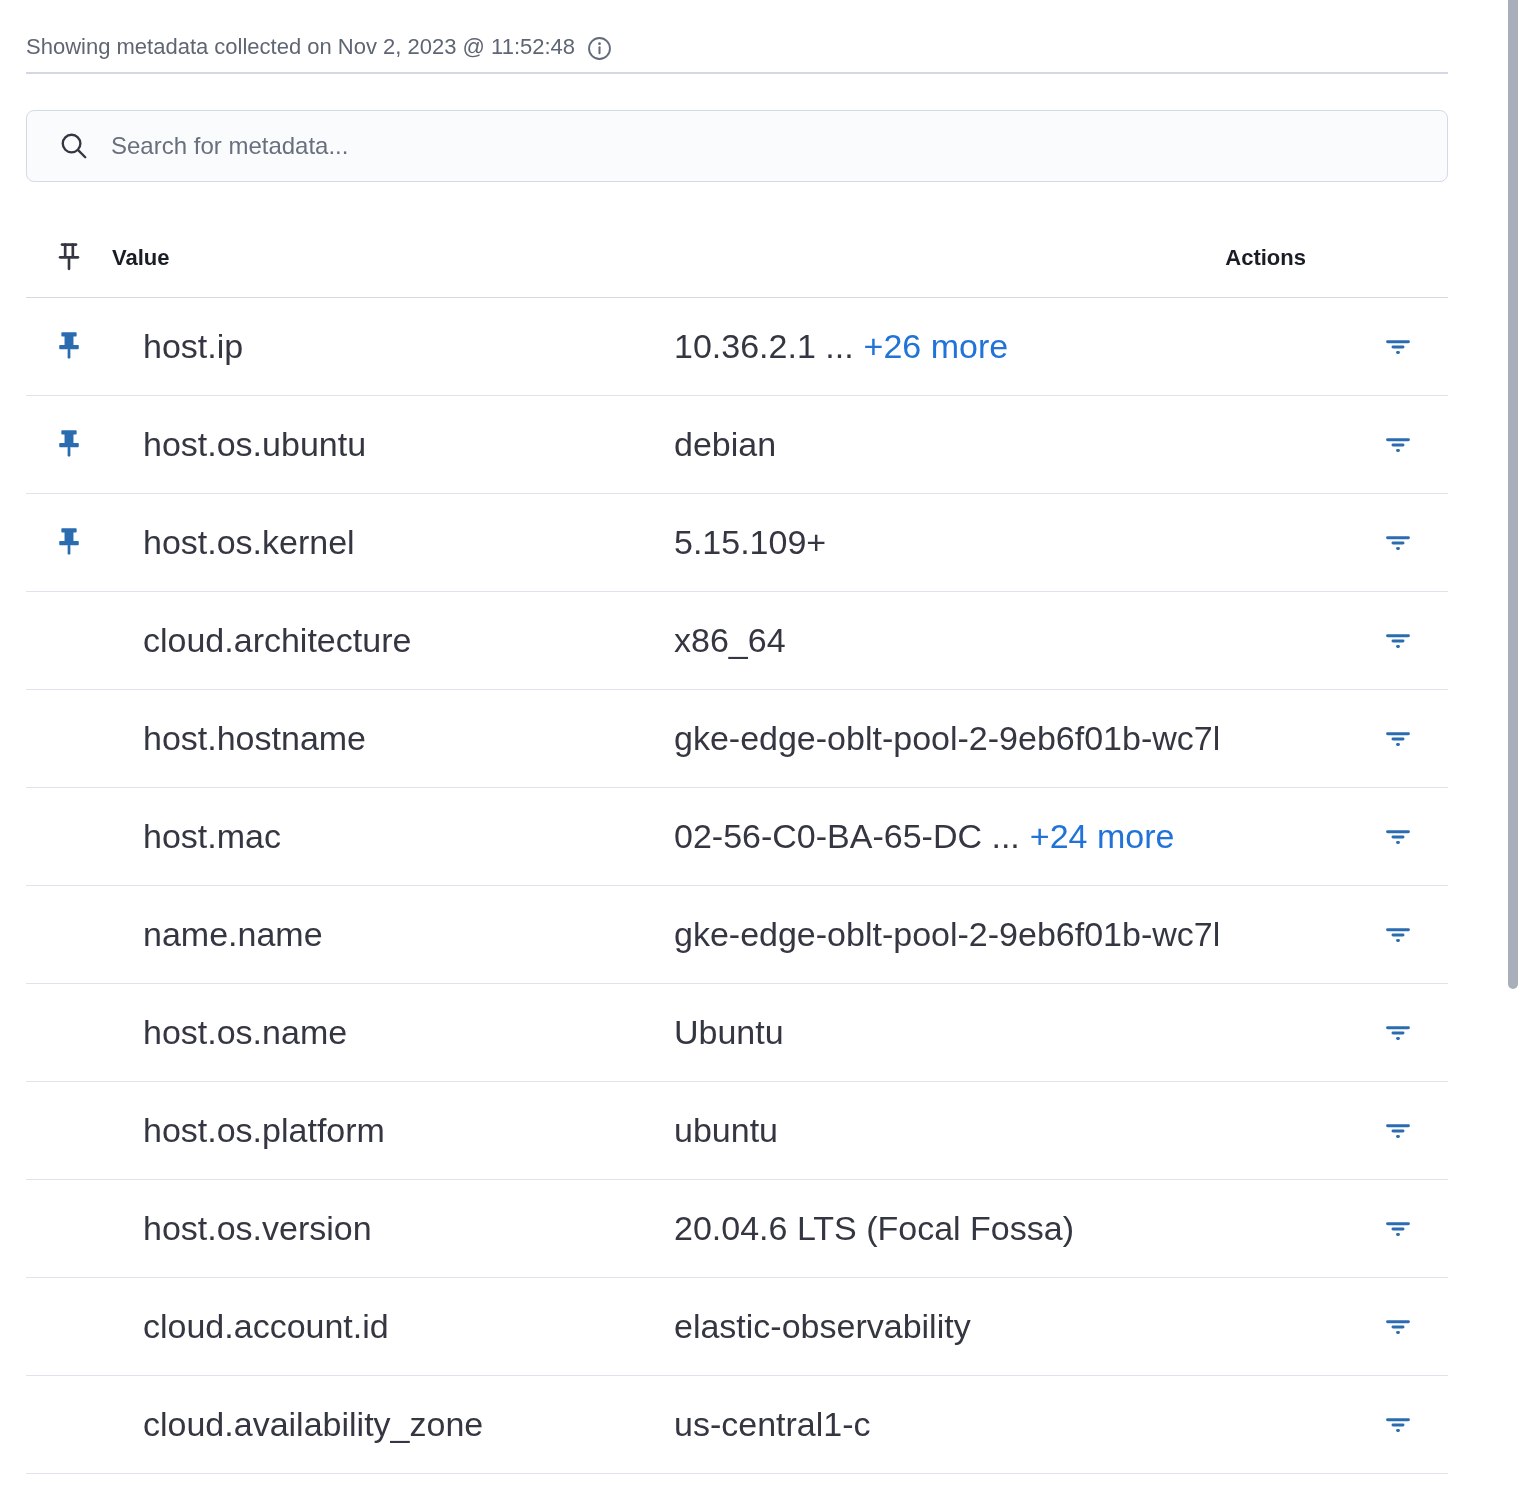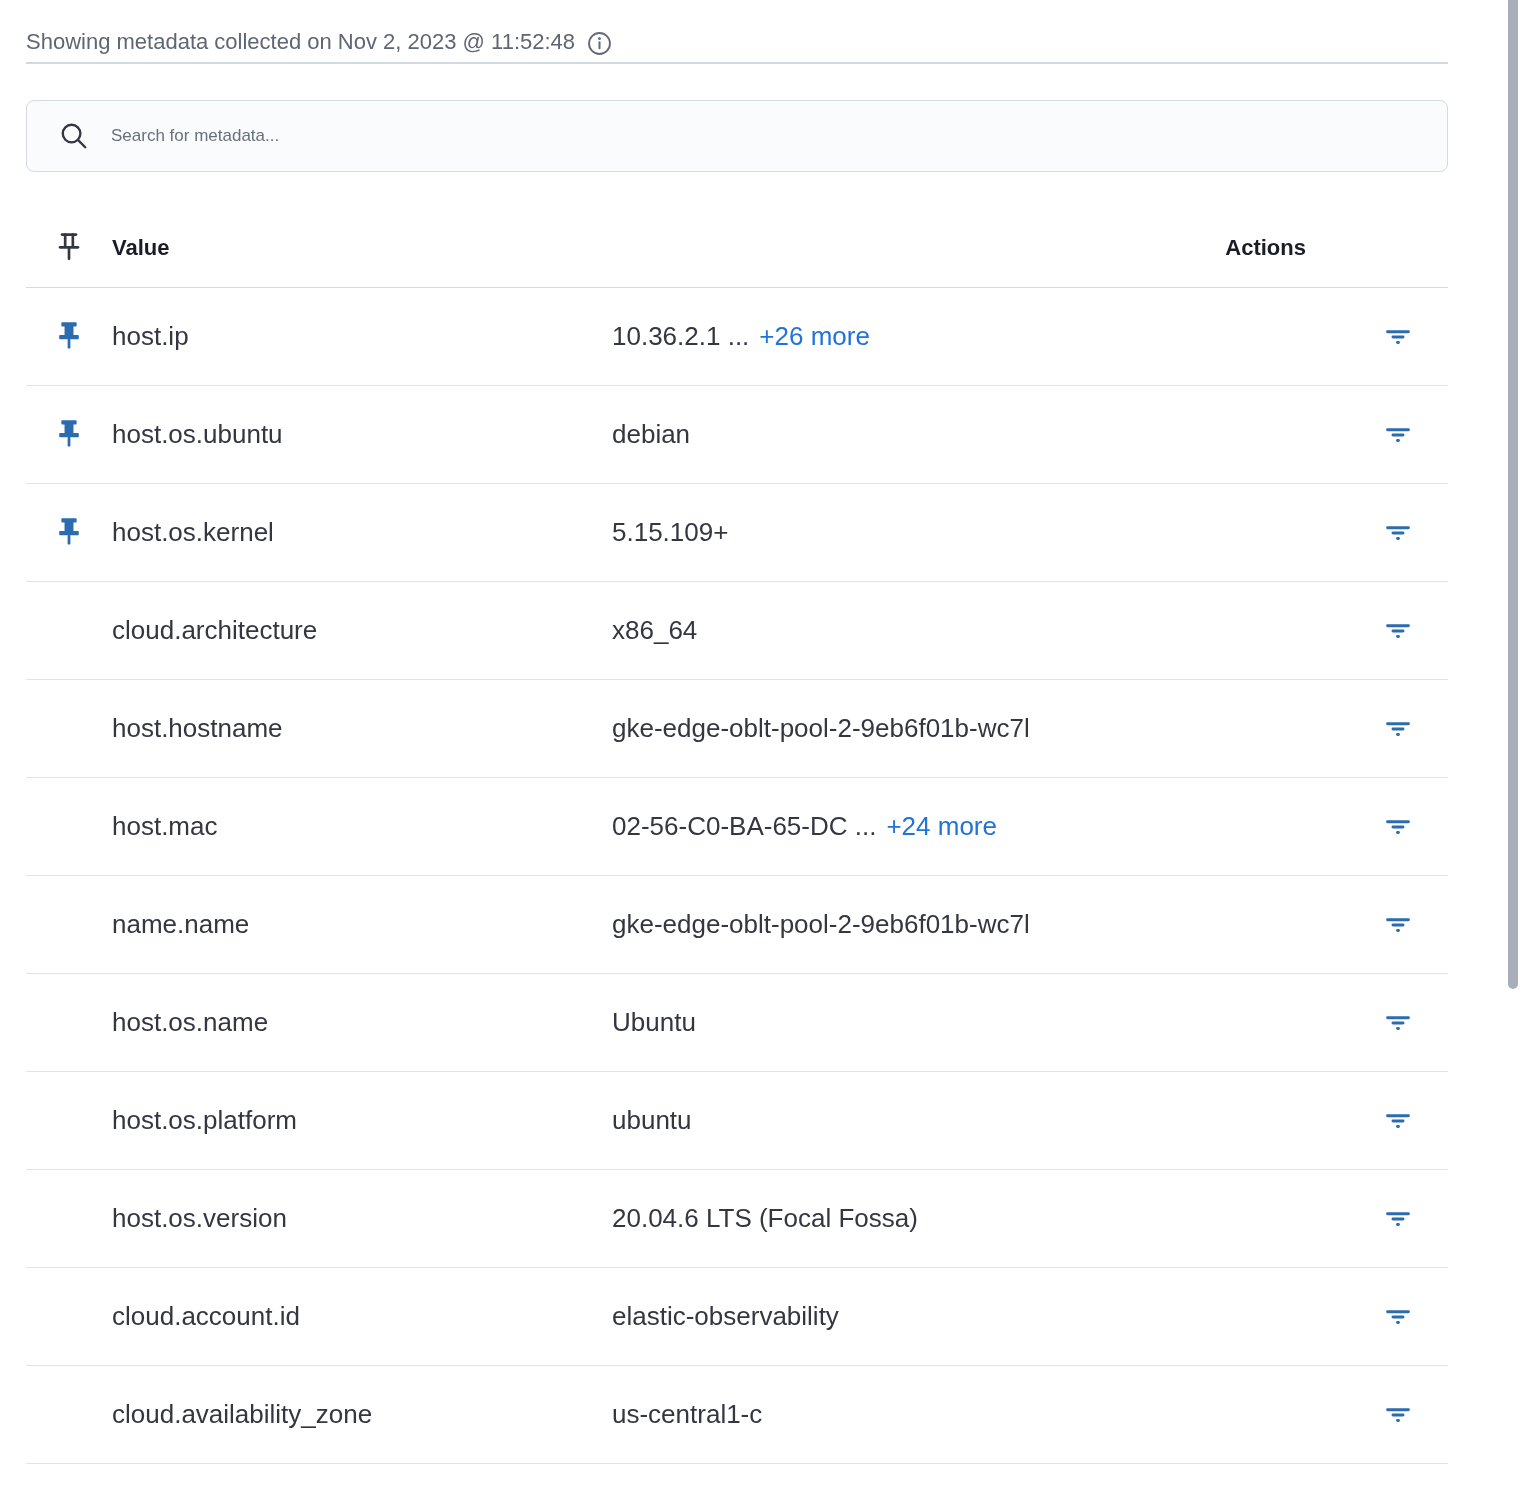--- a/index.html
+++ b/index.html
@@ -12,21 +12,21 @@
   }
   .container {
     position: absolute;
     left: 26px; top: 0;
     width: 1422px;
   }
   
   .heading-row {
     display: flex; align-items: center; gap: 12px;
     padding-top: 22px;
-    height: 62px;
+    height: 72px;
     color: #5f6673;
     font-size: 22px;
   }
   .info-icon { display: inline-flex; color: #646b78; margin-top: 2px; }
   .divider {
     height: 2px;
     background: #d3d8e3;
     margin-top: 0;
   }
   
@@ -37,21 +37,21 @@
     border-radius: 8px;
     background: #fafbfd;
     display: flex; align-items: center;
     padding-left: 32px;
   }
   .search-box .search-icon { display: inline-flex; color: #343741; }
   .search-box input {
     flex: 1;
     border: none; outline: none; background: transparent;
     margin-left: 22px;
-    font-size: 17px;
+    font-size: 24px;
     color: #343741;
     font-family: inherit;
   }
   .search-box input::placeholder { color: #69707d; opacity: 1; }
   
   .table { margin-top: 36px; }
   .thead, .trow {
     display: grid;
     grid-template-columns: 86px 500px 1fr 118px;
     align-items: center;
@@ -59,22 +59,23 @@
   .thead {
     height: 80px;
     border-bottom: 1px solid #d3dae6;
     font-weight: bold;
     font-size: 22px;
     color: #1a1d26;
   }
   .trow {
     height: 98px;
     border-bottom: 1px solid #dfe4ec;
-    font-size: 26px;
+    font-size: 34px;
     color: #343741;
+    gap: 31px;
   }
   .col-pin { padding-left: 26px; display: flex; align-items: center; }
   .col-actions { display: flex; justify-content: flex-end; padding-right: 30px; }
   .thead .col-actions { padding-right: 24px; font-weight: bold; }
   .pin-header-icon { color: #343741; display: inline-flex; }
   .pin-filled-icon { color: var(--icon-blue, #2b6cb0); display: inline-flex; }
   .value-cell { display: flex; align-items: baseline; gap: 10px; }
   .more-link {
     color: var(--link-blue, #2173d8);
     text-decoration: none;

